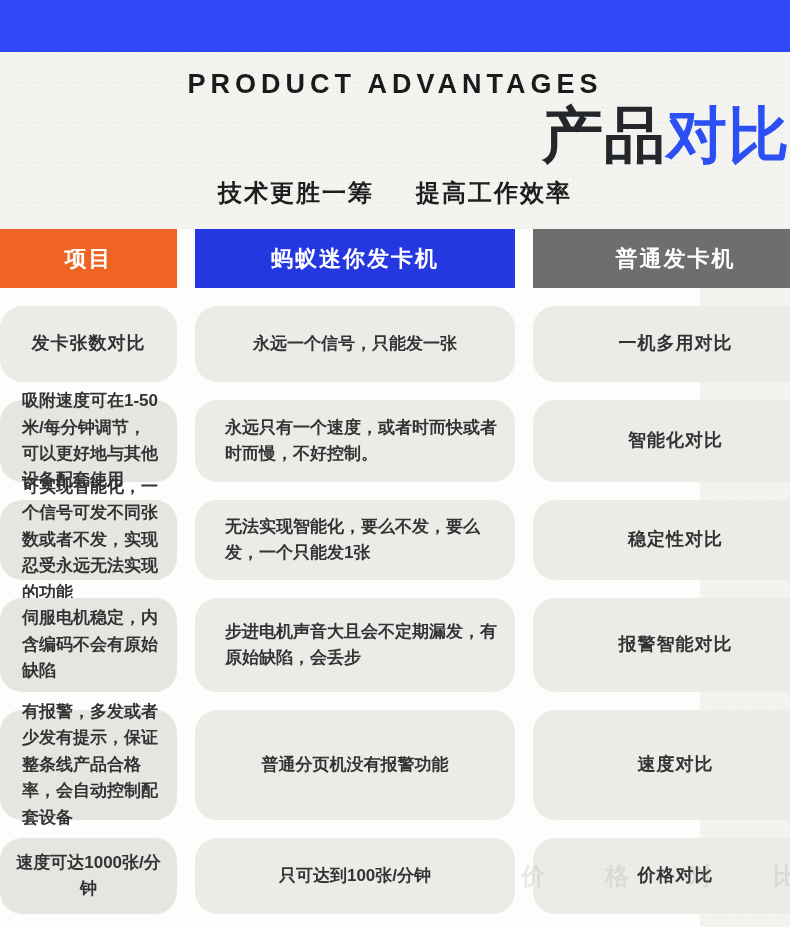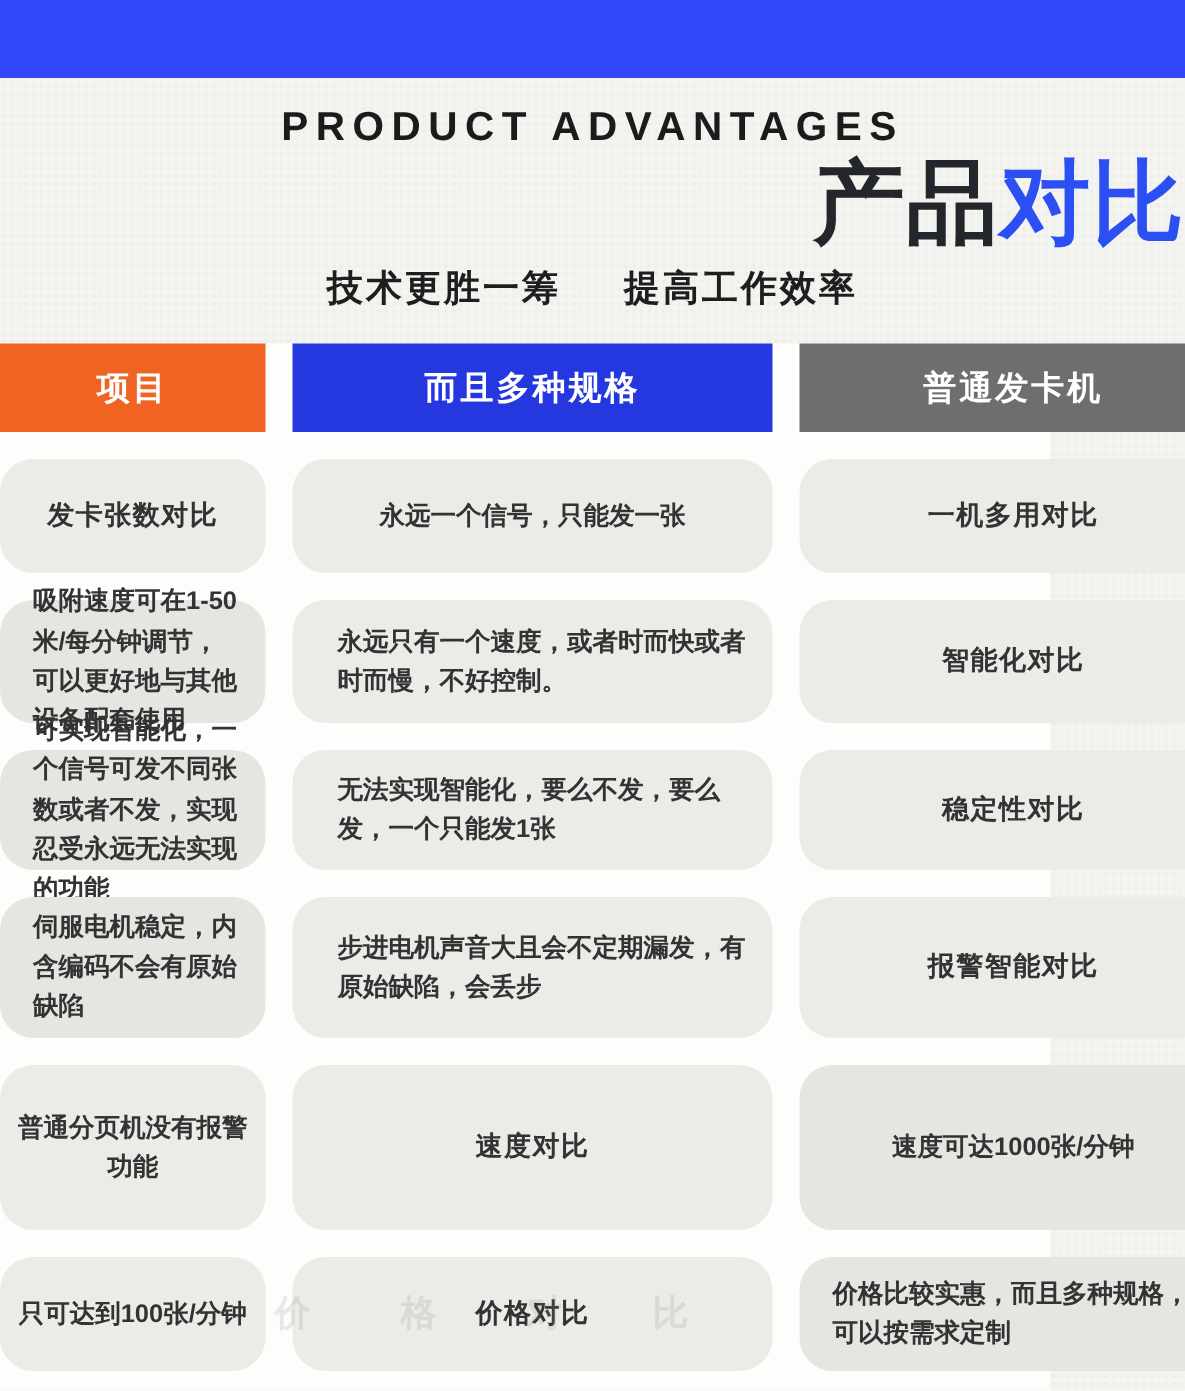--- a/index.html
+++ b/index.html
@@ -113,39 +113,40 @@
   <span class="black">产品</span><span class="blue">对比</span>
 </div>
 
 <div class="subtitle">
   <span class="part1">技术更胜一筹</span><span class="part2">提高工作效率</span>
 </div>
 
 <div class="comparison-table">
 
   <div class="th item-col">项目</div>
-  <div class="th mini-col">而且多种规格</div>
+  <div class="th mini-col">蚂蚁迷你发卡机</div>
   <div class="th normal-col">普通发卡机</div>
 
   <div class="td c1">发卡张数对比</div>
   <div class="td c3">永远一个信号，只能发一张</div>
 
   <div class="td c1">一机多用对比</div>
   <div class="td c2 ta-left">吸附速度可在1-50米/每分钟调节，可以更好地与其他设备配套使用</div>
   <div class="td c3 ta-left">永远只有一个速度，或者时而快或者时而慢，不好控制。</div>
 
   <div class="td c1">智能化对比</div>
   <div class="td c2 ta-left">可实现智能化，一个信号可发不同张数或者不发，实现忍受永远无法实现的功能</div>
   <div class="td c3 ta-left">无法实现智能化，要么不发，要么发，一个只能发1张</div>
 
   <div class="td c1">稳定性对比</div>
   <div class="td c2 ta-left">伺服电机稳定，内含编码不会有原始缺陷</div>
   <div class="td c3 ta-left">步进电机声音大且会不定期漏发，有原始缺陷，会丢步</div>
 
   <div class="td c1">报警智能对比</div>
+  <div class="td c2 ta-left">有报警，多发或者少发有提示，保证整条线产品合格率，会自动控制配套设备</div>
   <div class="td c3">普通分页机没有报警功能</div>
 
   <div class="td c1">速度对比</div>
   <div class="td c2">速度可达1000张/分钟</div>
   <div class="td c3">只可达到100张/分钟</div>
 
   <div class="td c1">
     <span class="watermark">价格对比</span>
     <span>价格对比</span>
   </div>

